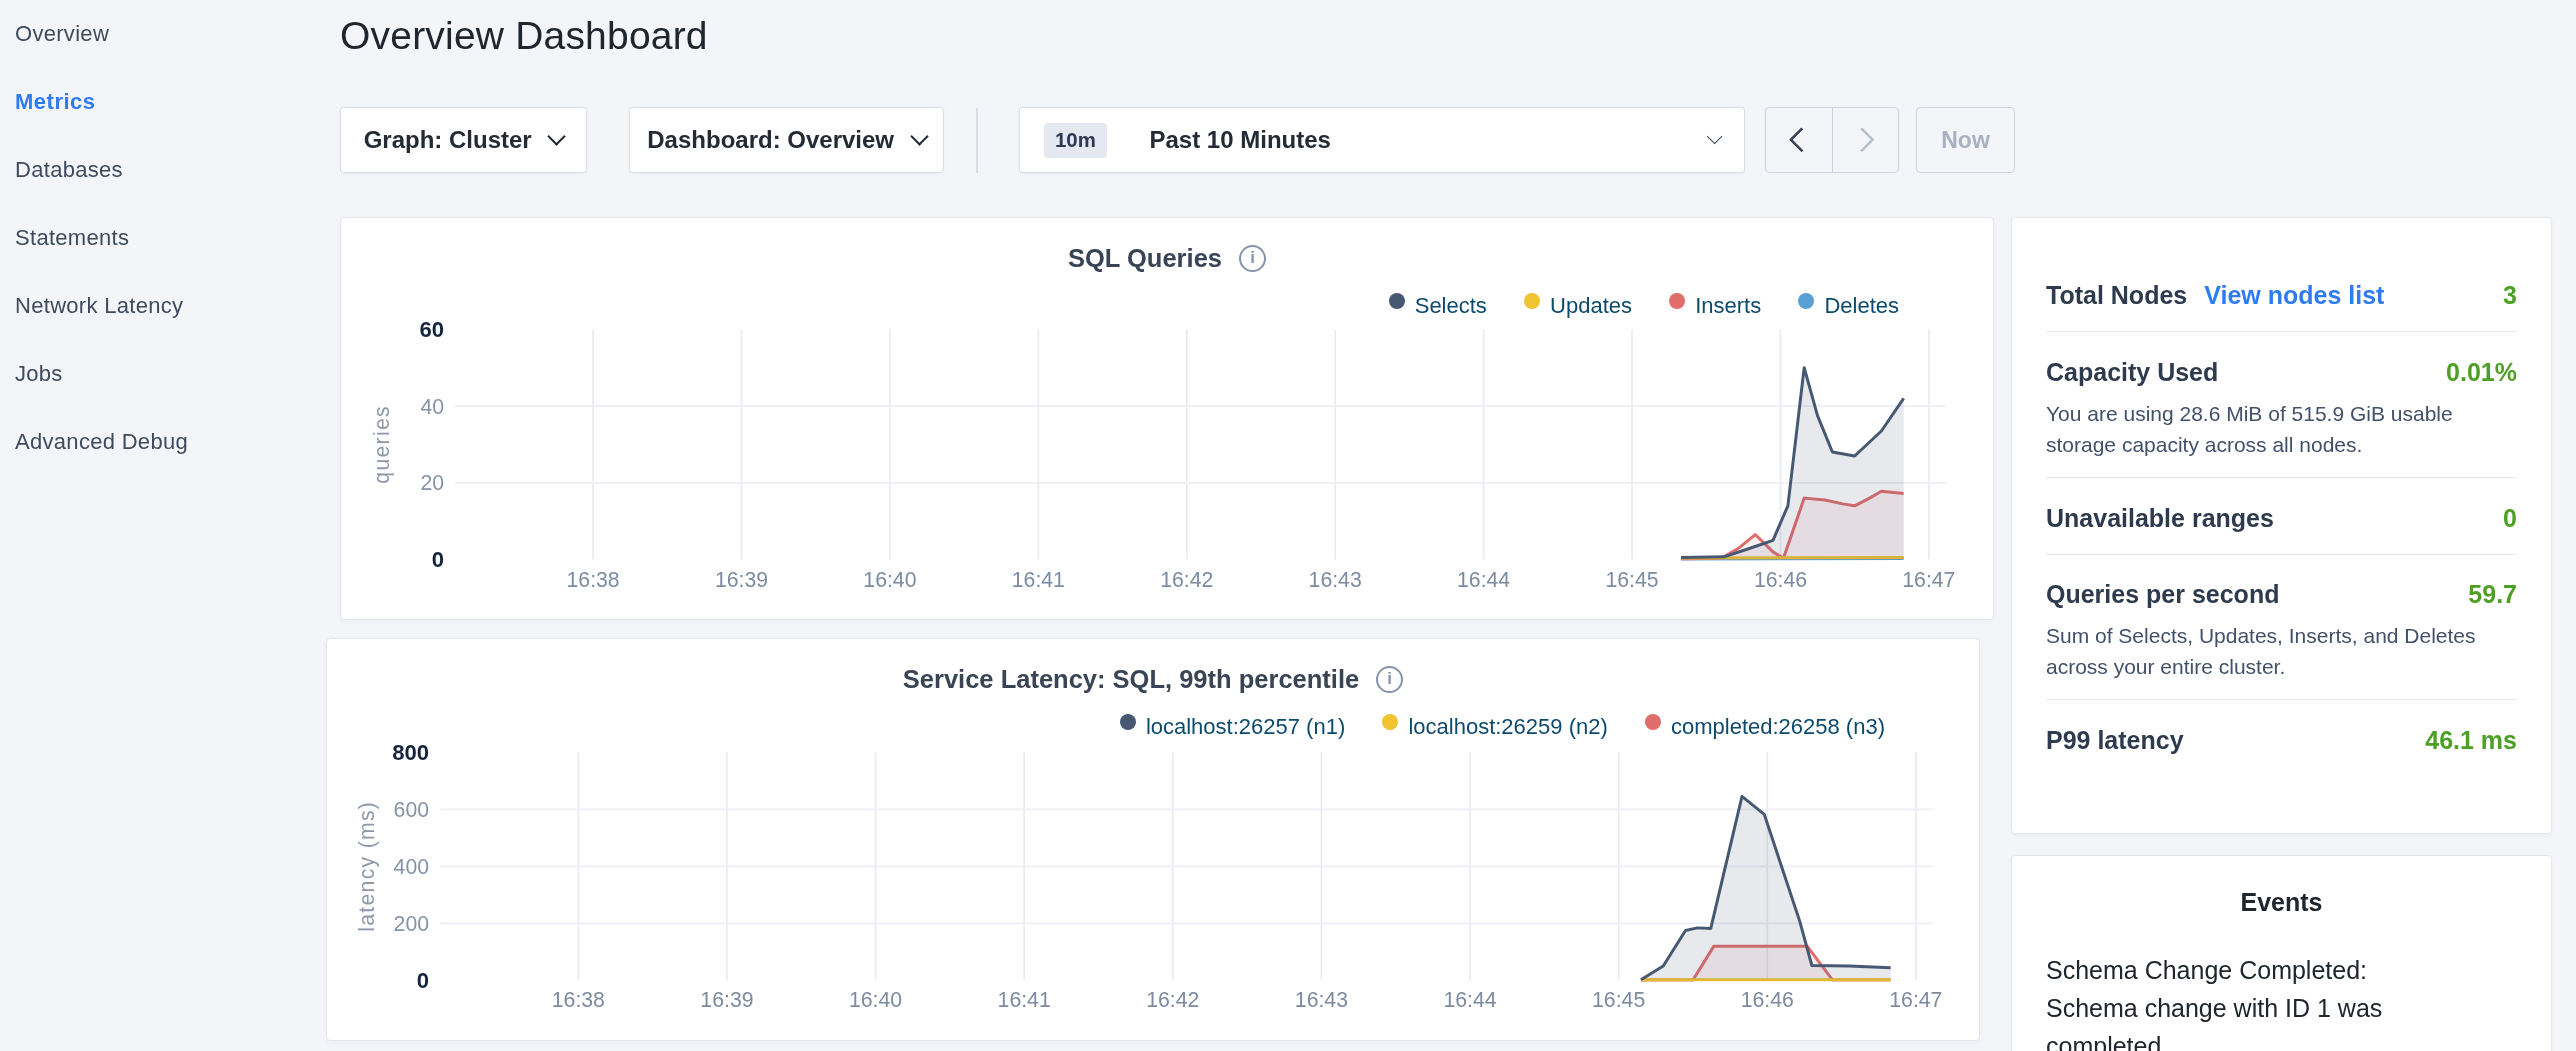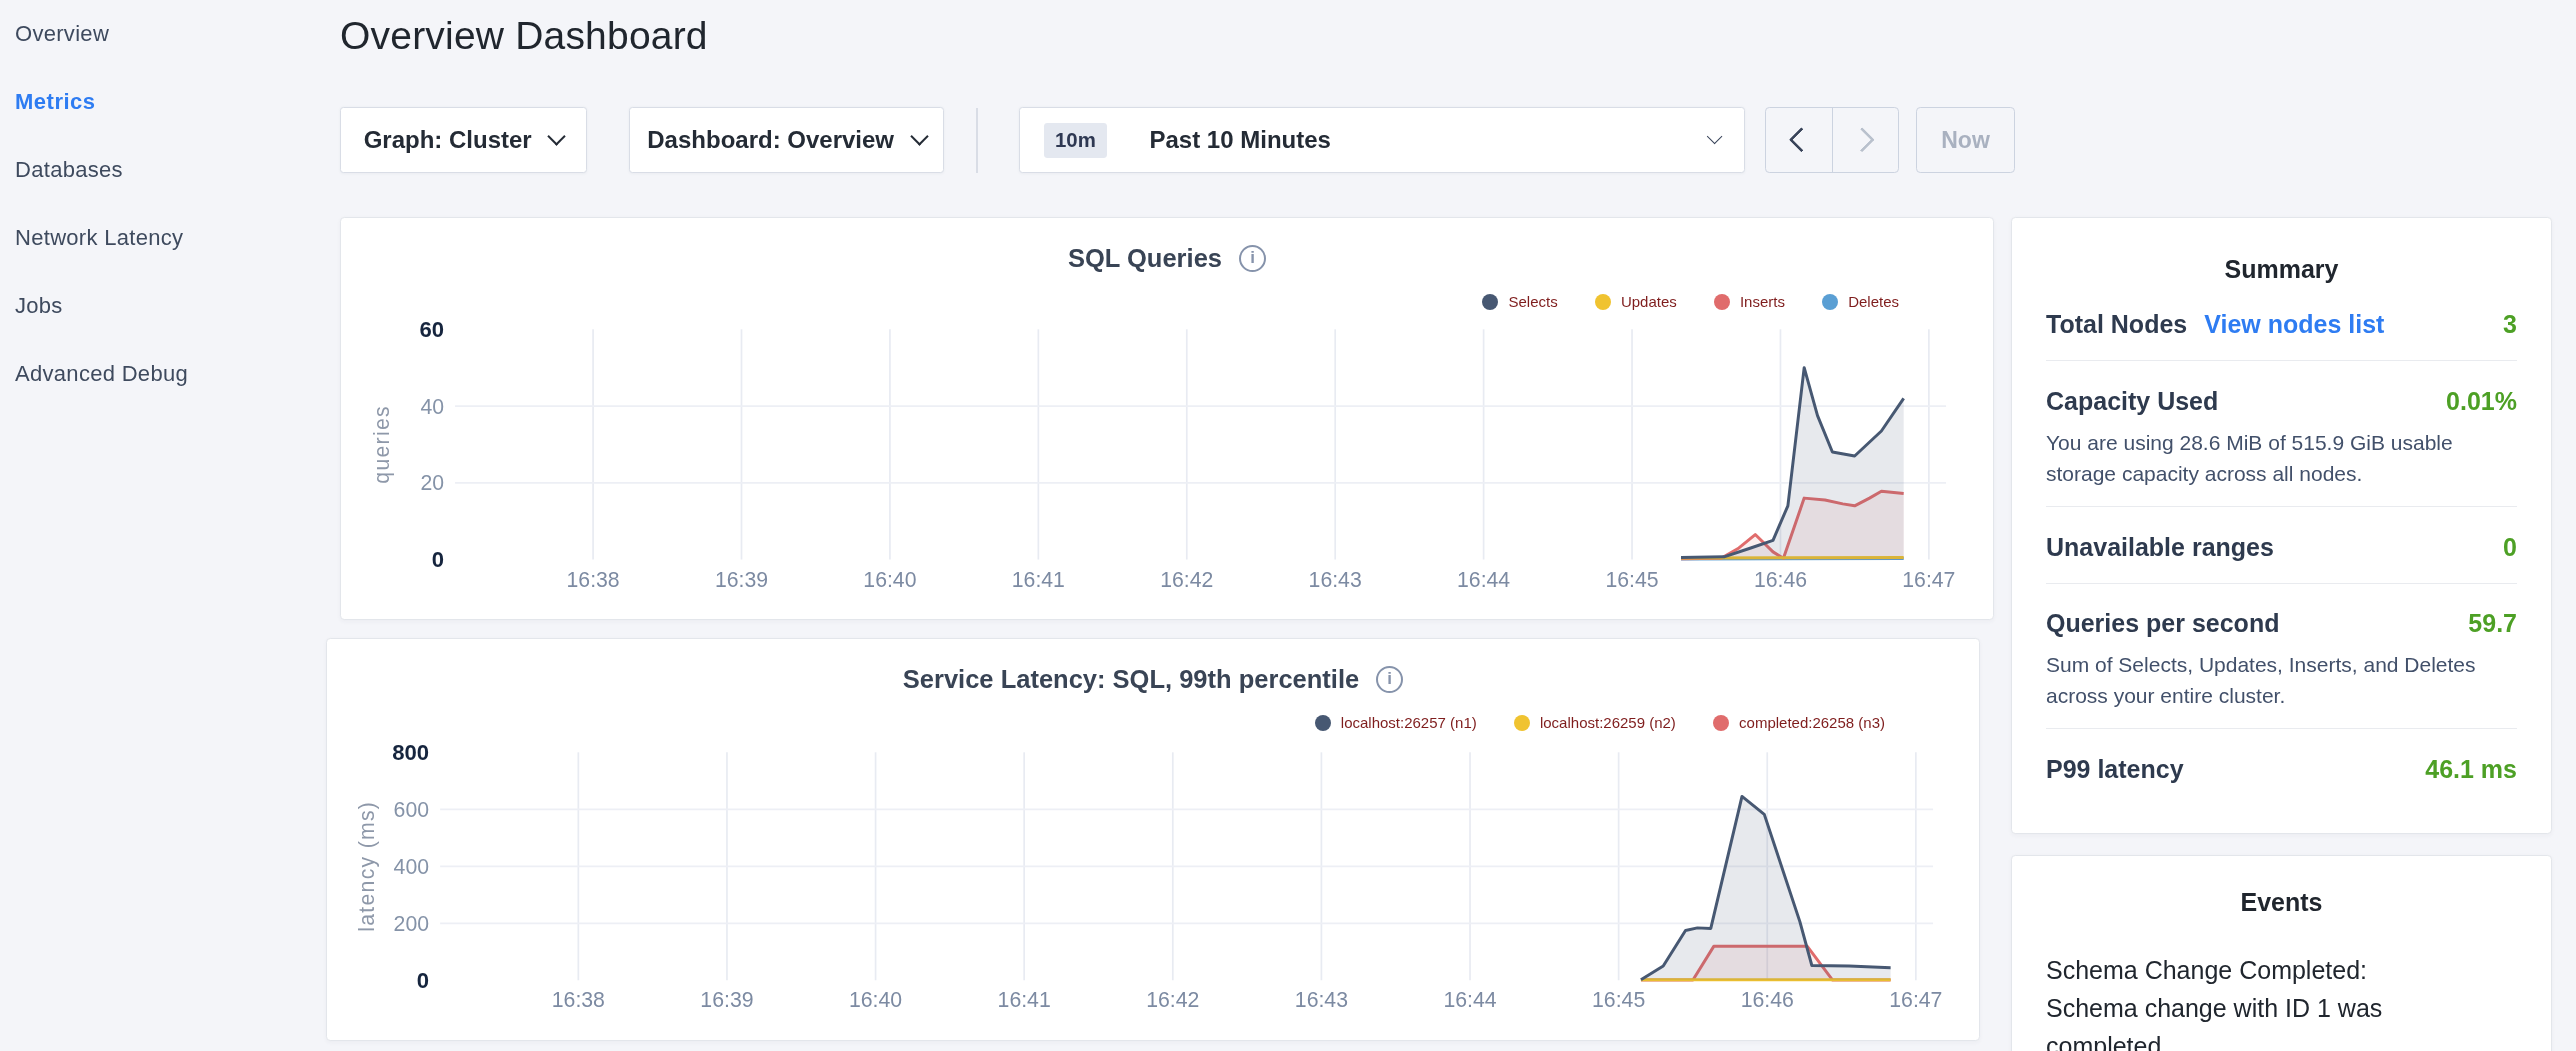--- a/index.html
+++ b/index.html
@@ -40,21 +40,21 @@
     display:flex;align-items:center;justify-content:center;font-size:23px;font-weight:700;color:#a9b1c0;box-sizing:border-box;cursor:default}
   
   .card{position:absolute;background:#fff;border:0.9px solid #e3e6eb;border-radius:4.3px;box-shadow:0 1.7px 4.3px rgba(40,50,70,.04)}
   #chart-card-1{left:340px;top:217px;width:1652px;height:401px}
   #chart-card-2{left:326px;top:638px;width:1652px;height:401px}
   .chart-title-row{position:absolute;top:25.5px;left:0;right:0;display:flex;justify-content:center;align-items:center;gap:17px;
     font-size:25.5px;font-weight:700;color:#394455;z-index:2}
   .info-icon{width:27px;height:27px;border:2.1px solid #8693ab;border-radius:50%;color:#8693ab;font-size:17px;font-weight:600;
     display:flex;align-items:center;justify-content:center;cursor:pointer;box-sizing:border-box}
   .legend{position:absolute;top:75px;right:94px;display:flex;gap:37px;z-index:2}
-  .legend-item{display:flex;align-items:center;gap:10.2px;font-size:15px;color:#7f1d1d;white-space:nowrap}
+  .legend-item{display:flex;gap:10.2px;font-size:22px;color:#0c4a6e;white-space:nowrap}
   .legend-dot{width:16px;height:16px;border-radius:50%;display:inline-block}
   svg.plot{position:absolute;left:0;top:0;width:100%;height:100%}
   svg.plot text{font-family:"Liberation Sans","DejaVu Sans",sans-serif}
   
   #summary-card{left:2011px;top:217px;width:541px;height:617px;box-sizing:border-box;padding:37px 34px 0}
   #events-card{left:2011px;top:855px;width:541px;height:247px;box-sizing:border-box;padding:32px 34px 0}
   .panel-title{text-align:center;font-size:25px;font-weight:700;color:#20262e;margin:0}
   .srows{margin-top:18.7px}
   .srow-main{display:flex;align-items:center;margin-top:22px;height:37px}
   .srow-label{font-size:25px;font-weight:700;color:#2e3a4e;white-space:nowrap}
@@ -70,20 +70,21 @@
 <body>
 
 <aside class="sidebar">
 
     <div class="nav-item">Overview</div>
 
     <div class="nav-item active">Metrics</div>
 
     <div class="nav-item">Databases</div>
 
+    <div class="nav-item">Statements</div>
 
     <div class="nav-item">Network Latency</div>
 
     <div class="nav-item">Jobs</div>
 
     <div class="nav-item">Advanced Debug</div>
   </aside>
 
 <h1 id="page-title">Overview Dashboard</h1>
 
@@ -224,21 +225,20 @@
       <text x="55" y="267" text-anchor="middle" fill="#8e98a9" font-size="25" letter-spacing="1.5" transform="rotate(-90 55 267)">latency (ms)</text>
       <path d="M1544.6 400.7 L1605.7 400.7 L1630.2 361.1 L1740.2 361.1 L1769.9 400.7 L1838.1 400.7 L1838.1 401 L1544.6 401 Z" fill="rgba(224,108,108,0.10)" stroke="none"></path>
       <path d="M1544.6 400.7 L1605.7 400.7 L1630.2 361.1 L1740.2 361.1 L1769.9 400.7 L1838.1 400.7" fill="none" stroke="#e06c6c" stroke-width="3.5" stroke-linejoin="round"></path>
       <path d="M1544.6 400.3 L1838.1 400.3" fill="none" stroke="#f0c330" stroke-width="3.5" stroke-linejoin="round"></path>
       <path d="M1544.6 400.3 L1570.8 384.3 L1597.0 342.4 L1611.0 339.4 L1626.7 340.0 L1663.4 184.9 L1689.6 206.0 L1731.5 332.3 L1745.5 383.6 L1789.2 384.3 L1838.1 386.3 L1838.1 401 L1544.6 401 Z" fill="rgba(71,88,114,0.13)" stroke="none"></path>
       <path d="M1544.6 400.3 L1570.8 384.3 L1597.0 342.4 L1611.0 339.4 L1626.7 340.0 L1663.4 184.9 L1689.6 206.0 L1731.5 332.3 L1745.5 383.6 L1789.2 384.3 L1838.1 386.3" fill="none" stroke="#475872" stroke-width="3.5" stroke-linejoin="round"></path>
     </svg>
 </section>
 
 <section class="card" id="summary-card">
-  <h2 class="panel-title">Summary</h2>
   <div class="srows">
 
       <div class="srow">
         <div class="srow-main">
           <span class="srow-label">Total Nodes</span>
           <a class="srow-link">View nodes list</a>
           <span class="srow-value">3</span>
         </div>
 
         <div class="srow-divider"></div>

